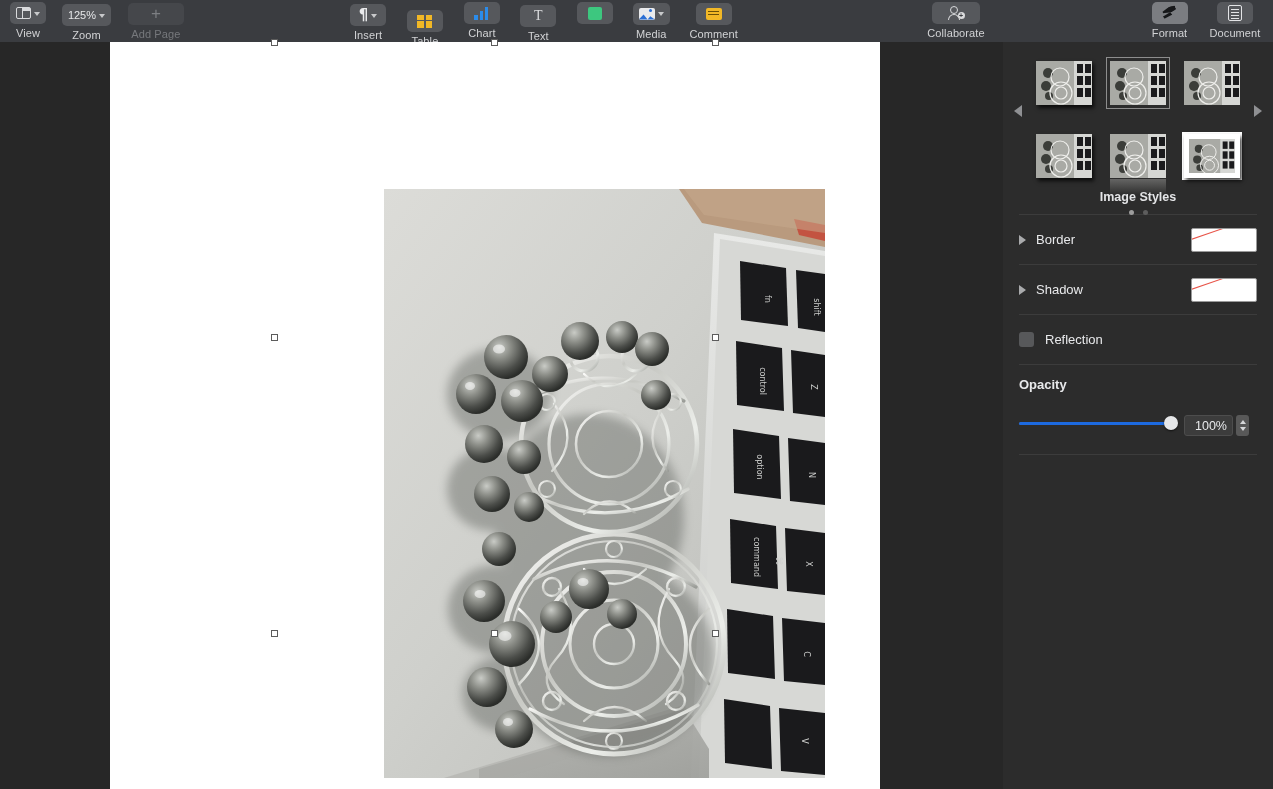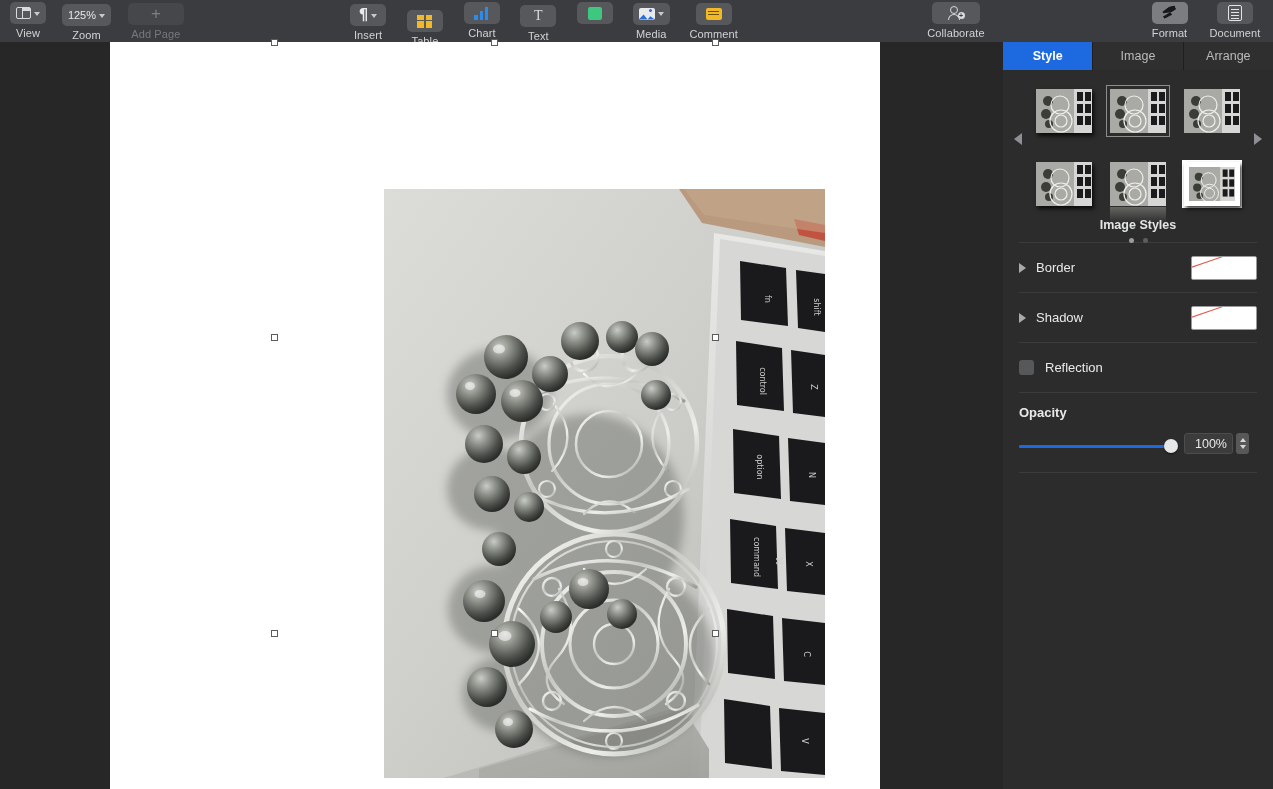--- a/index.html
+++ b/index.html
@@ -330,21 +330,21 @@
     border-radius: 3px;
     margin-right: 11px;
     cursor: default;
   }
   .opacity-block { padding: 0 16px; }
   .opacity-title {
     font-size: 13px; color: #e8e9eb; font-weight: bold;
     padding-top: 12px;
   }
   .opacity-row {
-    display: flex; align-items: flex-end; margin-top: 13px;
+    display: flex; align-items: flex-start; margin-top: 23px;
   }
   .slider {
     position: relative;
     width: 153px; height: 16px; cursor: default;
   }
   .slider .track {
     position: absolute; left: 0; top: 6.5px;
     width: 153px; height: 3.4px;
     background: #5a5a5a; border-radius: 2px;
   }
@@ -682,25 +682,20 @@
     <div class="handle" style="left:161px; top:292px;"></div>
     <div class="handle" style="left:602px; top:292px;"></div>
     <div class="handle" style="left:161px; top:588px;"></div>
     <div class="handle" style="left:381px; top:588px;"></div>
     <div class="handle" style="left:602px; top:588px;"></div>
   </div>
 </div>
 
 <div id="sidebar">
 
-  <div id="seg-tabs">
-    <div class="seg active">Style</div>
-    <div class="seg">Image</div>
-    <div class="seg">Arrange</div>
-  </div>
 
   <div id="styles-panel">
     <div class="arrow-nav left"></div>
     <div class="arrow-nav right"></div>
 
     <div class="style-rows">
 
       <div class="style-thumb shadowed">
         <div class="thumbimg">
           <svg viewBox="0 0 56 44" preserveAspectRatio="none">

